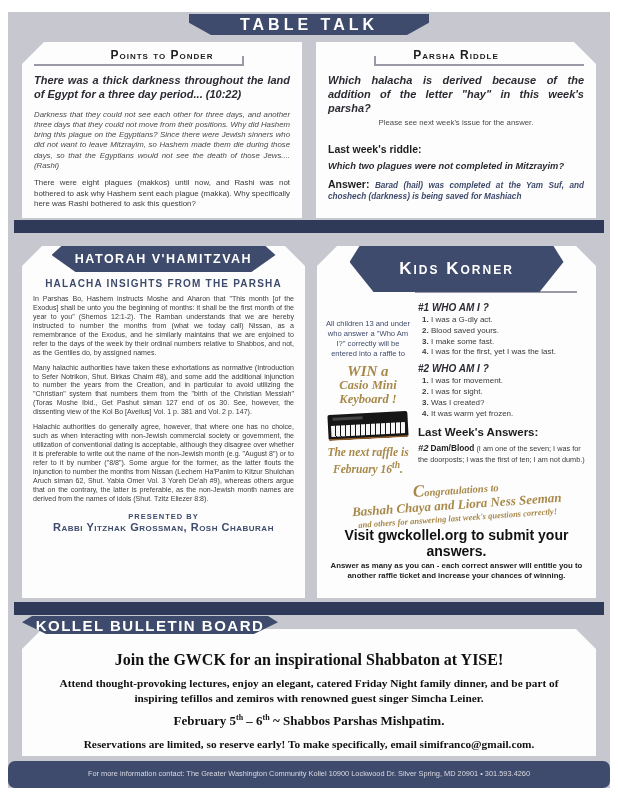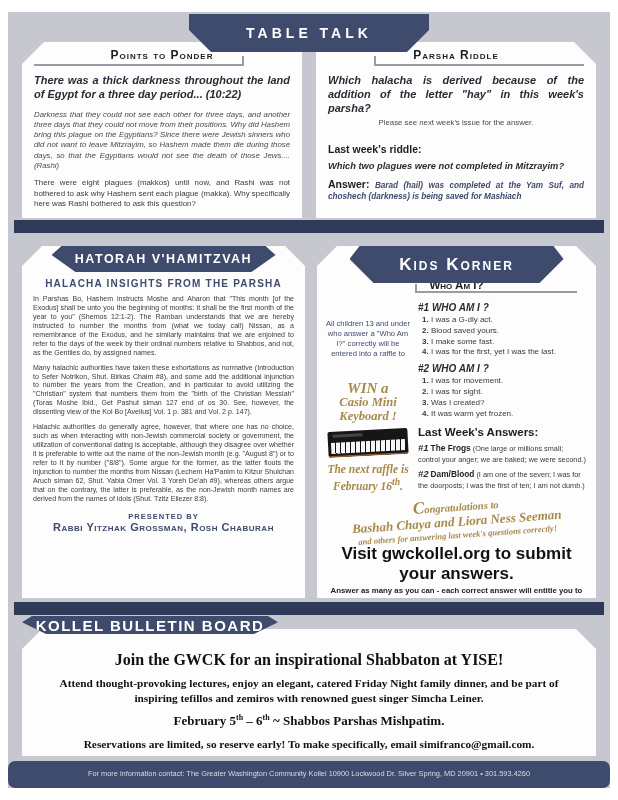--- a/index.html
+++ b/index.html
@@ -9,26 +9,26 @@
     -webkit-font-smoothing:antialiased;
   }
   .gray-wrap{position:absolute;left:8px;top:12px;width:602px;height:776px;background:#c7c7cf;}
 
   
   .banner{
     position:absolute;background:#3f4b6c;color:#ffffff;display:flex;align-items:center;justify-content:center;
     font-weight:bold;z-index:5;
     clip-path:polygon(10px 0,calc(100% - 10px) 0,100% 35%,calc(100% - 24px) 100%,24px 100%,0 35%);
   }
-  #masthead-banner{top:2px;left:50%;transform:translateX(-50%);width:240px;height:38px;
-    font-size:14px;letter-spacing:4px;
+  #masthead-banner{top:2px;left:50%;transform:translateX(-50%);width:240px;height:21px;
+    font-size:16px;letter-spacing:4px;
     clip-path:polygon(0 0,100% 0,100% 42%,calc(100% - 22px) 100%,22px 100%,0 42%);}
   .panel-banner{top:0;left:50%;transform:translateX(-50%);}
   #hatorah-banner{width:224px;height:26px;font-size:12.5px;letter-spacing:1.5px;}
-  #kids-banner{width:214px;height:37px;font-size:17px;letter-spacing:2px;font-variant:small-caps;}
+  #kids-banner{width:214px;height:46px;font-size:17px;letter-spacing:2px;font-variant:small-caps;}
   #bulletin-banner{width:256px;height:18px;font-size:15px;letter-spacing:1.5px;}
 
   
   .white-panel{background:#fdfdfd;position:relative;overflow:hidden;}
   .chamfer-tl{clip-path:polygon(0 22px,22px 0,100% 0,100% 100%,0 100%);}
   .chamfer-tr{clip-path:polygon(0 0,calc(100% - 22px) 0,100% 22px,100% 100%,0 100%);}
   .chamfer-both{clip-path:polygon(0 20px,20px 0,calc(100% - 20px) 0,100% 20px,100% 100%,0 100%);}
 
   #top-row{position:absolute;top:30px;left:14px;right:14px;height:176px;display:flex;gap:14px;}
   #top-row .white-panel{flex:1;padding:6px 12px 8px;box-sizing:border-box;}
@@ -70,39 +70,39 @@
   
   #kids-panel{padding:33px 9px 5px;}
   .whoami-head{font-variant:small-caps;font-weight:bold;font-size:11.5px;color:#1d1d1f;text-align:center;width:60%;margin:0 auto;}
   .whoami-rule{height:0;border-bottom:2px solid #9a9aa6;position:relative;width:62%;margin-left:34%;}
   .whoami-rule::before{content:"";position:absolute;left:0;bottom:-1px;width:2px;height:8px;background:#9a9aa6;}
   .kids-cols{display:flex;margin-top:4px;}
   .kids-left{width:84px;text-align:center;flex:none;}
   .kids-right{flex:1;padding-left:8px;}
   .raffle-intro{font-size:7.6px;color:#3f4b6c;line-height:1.3;margin-top:22px;}
   .gold{font-family:"Liberation Serif",serif;font-style:italic;font-weight:bold;color:#a8894a;}
-  .prize1{font-size:15px;margin-top:23px;line-height:1;}
+  .prize1{font-size:15px;margin-top:6px;line-height:1;}
   .prize2{font-size:12.5px;line-height:1.1;}
   .keyboard{width:80px;height:24px;margin:6px auto 2px;background:#161616;border-radius:2px;transform:rotate(-3deg);position:relative;border-bottom:2px solid #8a5a2b;}
   .keyboard::after{content:"";position:absolute;left:3px;right:3px;bottom:2px;height:11px;background:repeating-linear-gradient(90deg,#f5f5f5 0 4px,#111 4px 5px);}
   .keyboard::before{content:"";position:absolute;left:5px;top:3px;width:30px;height:3px;background:#444;}
   .raffle-next{font-size:11.5px;line-height:1.25;margin-top:6px;}
   .qa-label{font-size:10px;font-weight:bold;font-style:italic;color:#2b2b33;margin-top:5px;}
   ol.qa-list{margin:2px 0 0;padding-left:13px;font-size:8px;color:#3a3a3a;line-height:1.35;}
   ol.qa-list li::marker{font-weight:bold;}
   .answers-head{font-size:11.5px;font-weight:bold;color:#1d1d1f;margin-top:7px;}
   .ans-item{font-size:7.3px;line-height:1.3;color:#3a3a3a;margin-top:4px;}
   .ans-num{font-size:9.5px;font-weight:bold;font-style:italic;color:#2b2b33;}
   .ans-name{font-size:8.3px;font-weight:bold;color:#1d1d1f;}
   .congrats{transform:rotate(-4deg);text-align:center;margin-top:2px;position:relative;z-index:2;}
   .congrats .c1{font-size:10.5px;}
   .congrats .c1::first-letter{font-size:17px;}
   .congrats .c2{font-size:13px;margin-top:-2px;}
   .congrats .c3{font-size:8.5px;}
-  .submit-line{font-size:17px;font-weight:bold;color:#111;text-align:center;margin-top:4px;}
+  .submit-line{font-size:14px;font-weight:bold;color:#111;text-align:center;margin-top:4px;}
   .submit-note{font-size:7.8px;font-weight:bold;color:#222;text-align:center;line-height:1.3;margin-top:2px;}
 
   
   #bulletin{position:absolute;top:604px;left:14px;right:14px;height:140px;}
   #bulletin-panel{position:absolute;top:13px;left:0;right:0;bottom:0;padding:22px 18px 6px;box-sizing:border-box;
     font-family:"Liberation Serif",serif;color:#111;text-align:center;}
   .bb-headline{font-size:16px;font-weight:bold;}
   .bb-line1{font-size:11.3px;font-weight:bold;line-height:1.35;margin-top:7px;}
   .bb-line2{font-size:13px;font-weight:bold;margin-top:6px;}
   .bb-line2 sup{font-size:8px;}
@@ -191,25 +191,20 @@
           </ol>
           <div class="qa-label">#2  WHO AM I ?</div>
           <ol class="qa-list">
             <li>I was for movement.</li>
             <li>I was for sight.</li>
             <li>Was I created?</li>
             <li>It was warm yet frozen.</li>
           </ol>
           <div class="answers-head">Last Week's Answers:</div>
           <div class="ans-item">
-            <span class="ans-num">#1</span>
-            <span class="ans-name">The Frogs</span>
-            <span>(One large or millions small; control your anger; we are baked; we were second.)</span>
-          </div>
-          <div class="ans-item">
             <span class="ans-num">#2</span>
             <span class="ans-name">Dam/Blood</span>
             <span>(I am one of the seven; I was for the doorposts; I was the first of ten; I am not dumb.)</span>
           </div>
         </div>
       </div>
 
       <div class="congrats gold">
         <div class="c1">Congratulations to</div>
         <div class="c2">Bashah Chaya and Liora Ness Seeman</div>

